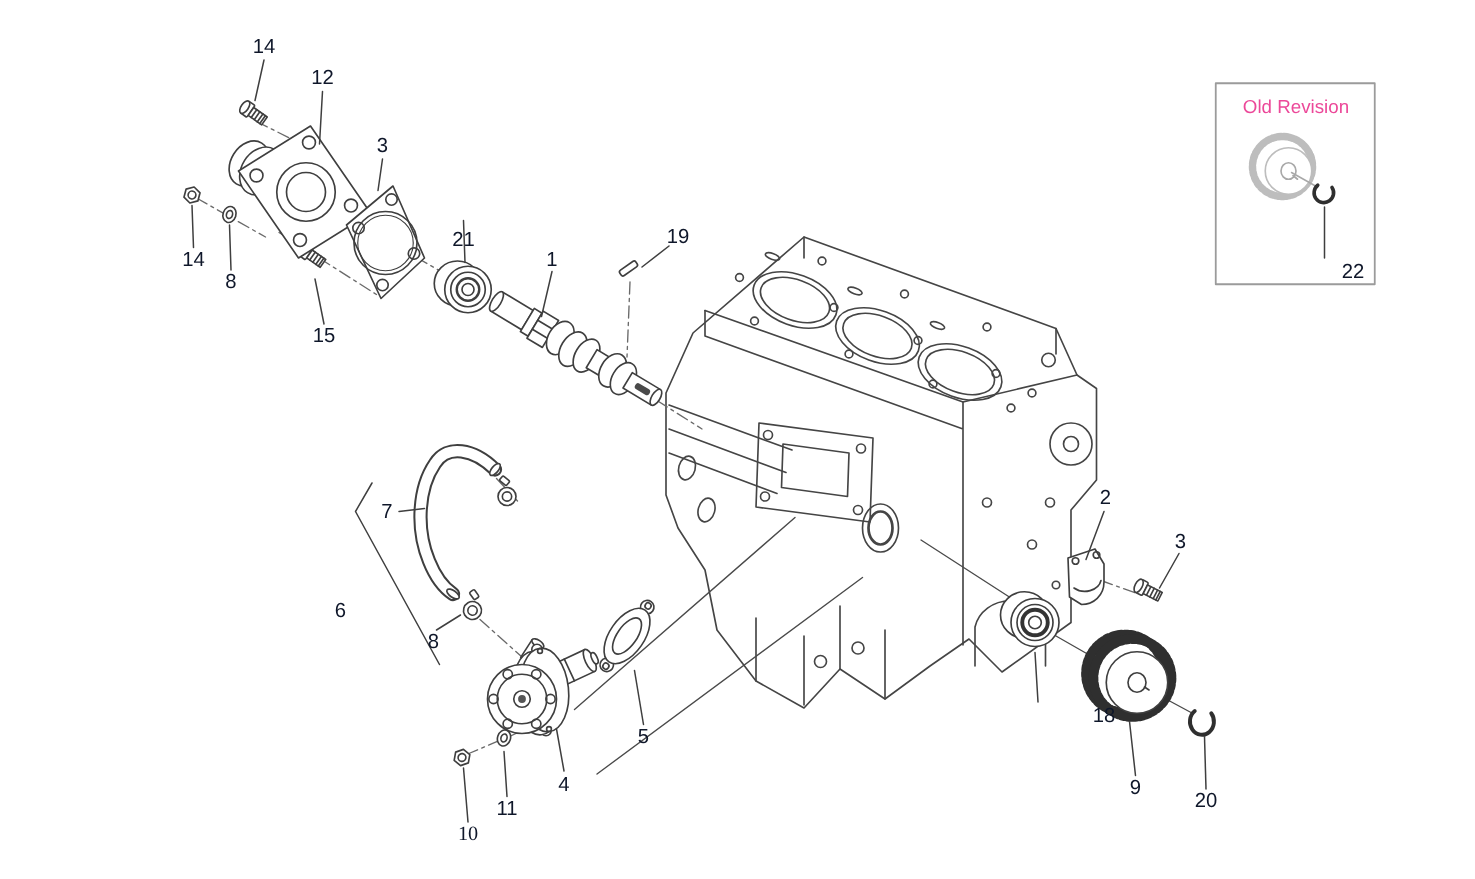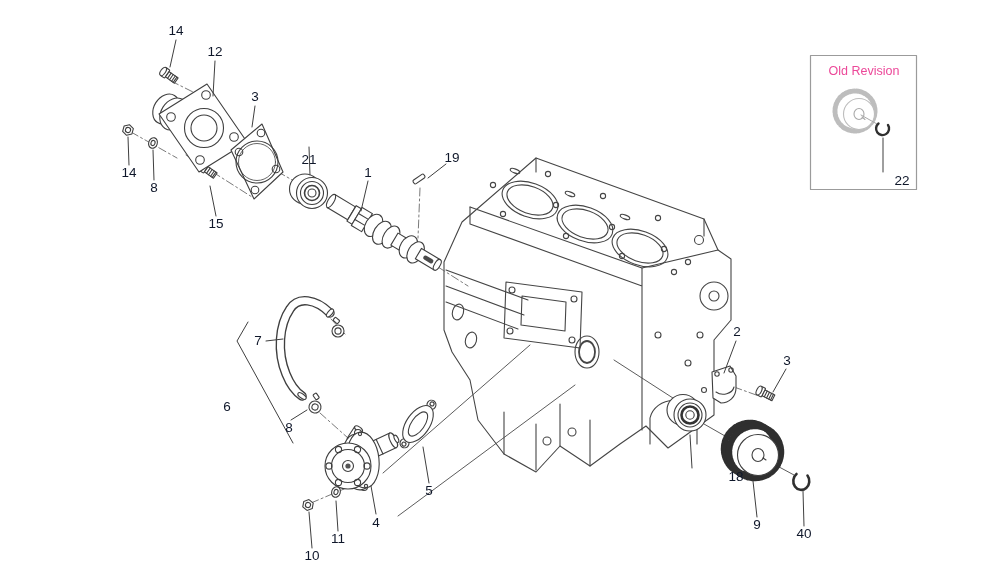--- a/index.html
+++ b/index.html
@@ -290,27 +290,27 @@
 <div id="labels">
       <div class="part-label" style="left: 368px; top: 173px;">1</div>
       <div class="part-label" style="left: 737px; top: 332px;">2</div>
       <div class="part-label" style="left: 787px; top: 361px;">3</div>
       <div class="part-label" style="left: 376px; top: 523px;">4</div>
       <div class="part-label" style="left: 429px; top: 491px;">5</div>
       <div class="part-label" style="left: 227px; top: 407px;">6</div>
       <div class="part-label" style="left: 258px; top: 341px;">7</div>
       <div class="part-label" style="left: 289px; top: 428px;">8</div>
       <div class="part-label" style="left: 757px; top: 525px;">9</div>
-      <div class="part-label" style="left: 312px; top: 556px;">10</div>
+      <div class="part-label" style="left: 312px; top: 556px; font-family: Liberation Serif, serif;">10</div>
       <div class="part-label" style="left: 338px; top: 539px;">11</div>
       <div class="part-label" style="left: 215px; top: 52px;">12</div>
       <div class="part-label" style="left: 255px; top: 97px;">3</div>
       <div class="part-label" style="left: 176px; top: 31px;">14</div>
       <div class="part-label" style="left: 216px; top: 224px; text-align: center;">15</div>
       <div class="part-label" style="left: 129px; top: 173px;">14</div>
       <div class="part-label" style="left: 154px; top: 188px;">8</div>
       <div class="part-label" style="left: 706px; top: 477px; margin-left: 30px;">18</div>
       <div class="part-label" style="left: 452px; top: 158px;">19</div>
-      <div class="part-label" style="left: 804px; top: 534px;">40</div>
+      <div class="part-label" style="left: 804px; top: 534px;">20</div>
       <div class="part-label" style="left: 309px; top: 122px; margin-top: 38px;">21</div>
       <div class="part-label" style="left: 886px; top: 181px; margin-left: 16px;">22</div>
     </div>
 </div>
 
 </body></html>

